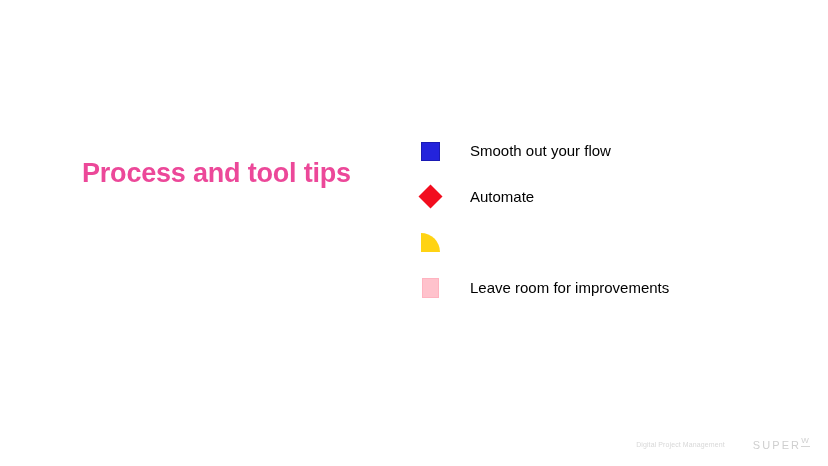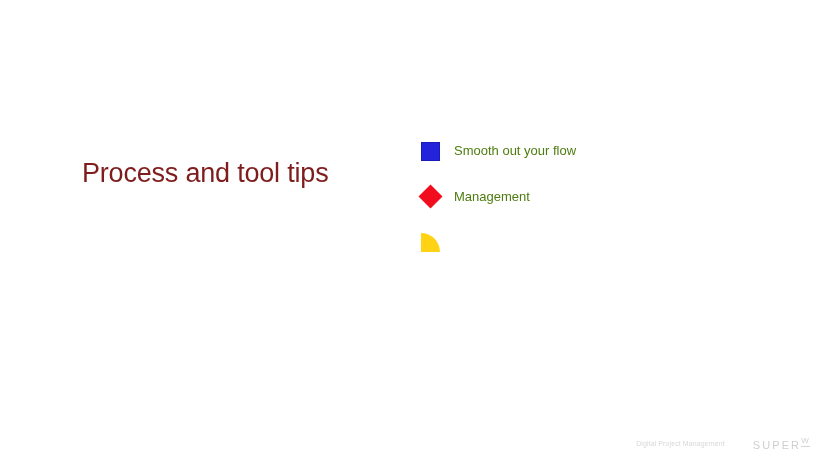--- a/index.html
+++ b/index.html
@@ -19,23 +19,23 @@
     height: 466px;
     background: #ffffff;
   }
 
   
   .slide-title {
     position: absolute;
     left: 82px;
     top: 138px;
     font-size: 27px;
-    font-weight: 400;
+    font-weight: 700;
     letter-spacing: -0.2px;
-    color: #7f1d1d;
+    color: #ec4899;
     line-height: 34px;
     white-space: nowrap;
   }
 
   
   .tips-list {
     position: absolute;
     left: 418px;
     top: 137px;
     width: 380px;
@@ -53,24 +53,24 @@
   .tip-marker {
     position: relative;
     width: 24px;
     height: 24px;
     flex: 0 0 24px;
     display: flex;
     align-items: center;
     justify-content: center;
   }
   .tip-label {
-    margin-left: 12px;
-    font-size: 13px;
+    margin-left: 28px;
+    font-size: 15px;
     font-weight: 400;
-    color: #4d7c0f;
+    color: #000000;
     line-height: 20px;
     white-space: nowrap;
   }
 
   
   .shape-square {
     width: 19px;
     height: 19px;
     background: #2323dc;
     border: 1px solid #1a1ab4;
@@ -101,21 +101,21 @@
     border: 1px solid #ffb3c0;
     box-sizing: border-box;
   }
 
   
   .footer {
     position: absolute;
     right: 18px;
     bottom: 14px;
     display: flex;
-    align-items: flex-start;
+    align-items: flex-end;
     gap: 28px;
   }
   .footer-caption {
     font-size: 7px;
     color: #d8d8d8;
     letter-spacing: 0.1px;
     line-height: 10px;
     white-space: nowrap;
     padding-bottom: 2px;
   }
@@ -156,29 +156,35 @@
         <span class="shape-square"></span>
       </span>
       <span class="tip-label">Smooth out your flow</span>
     </div>
 
 
     <div class="tip-row">
       <span class="tip-marker">
         <span class="shape-diamond"></span>
       </span>
-      <span class="tip-label">Management</span>
+      <span class="tip-label">Automate</span>
     </div>
 
     <div class="tip-row">
       <span class="tip-marker">
         <span class="shape-wedge"></span>
       </span>
     </div>
 
+    <div class="tip-row">
+      <span class="tip-marker">
+        <span class="shape-square-pink"></span>
+      </span>
+      <span class="tip-label">Leave room for improvements</span>
+    </div>
 
   </div>
 
   <div class="footer">
     <span class="footer-caption">Digital Project Management</span>
     <span class="brand">
       <span class="brand-word">SUPER</span>
       <span class="brand-mark">W</span>
     </span>
   </div>

